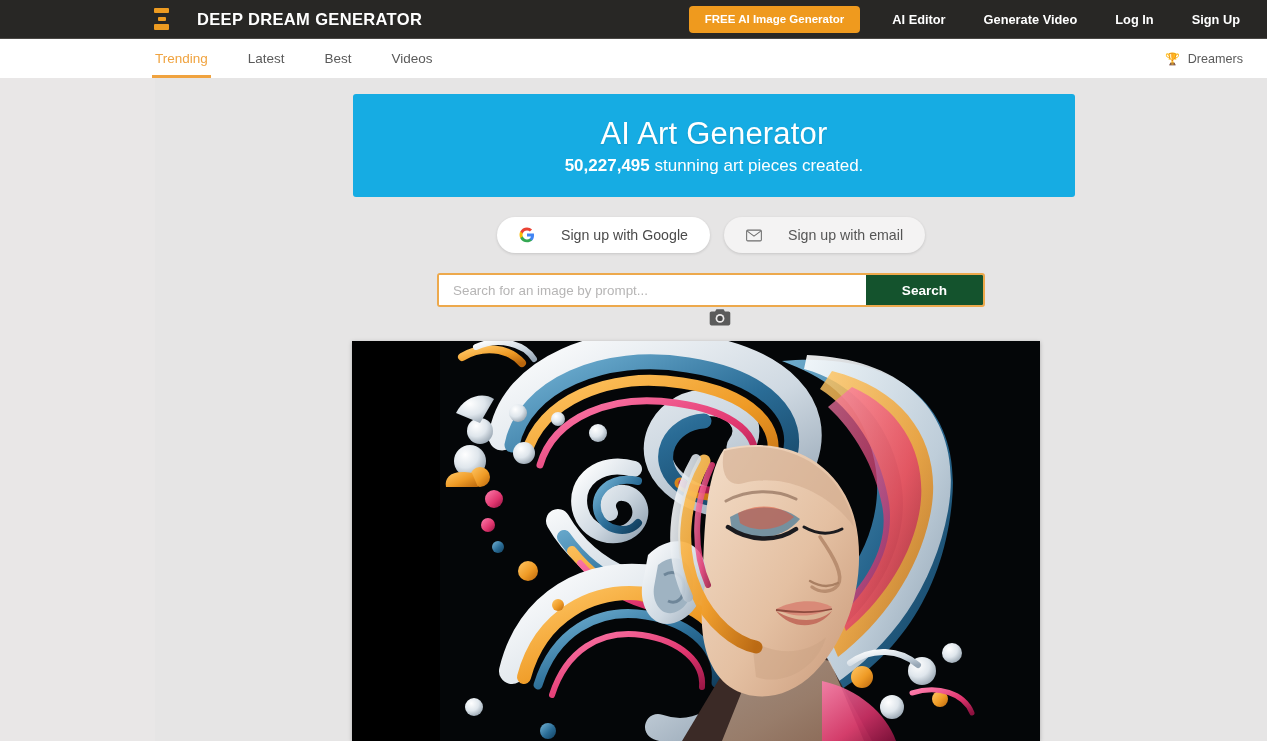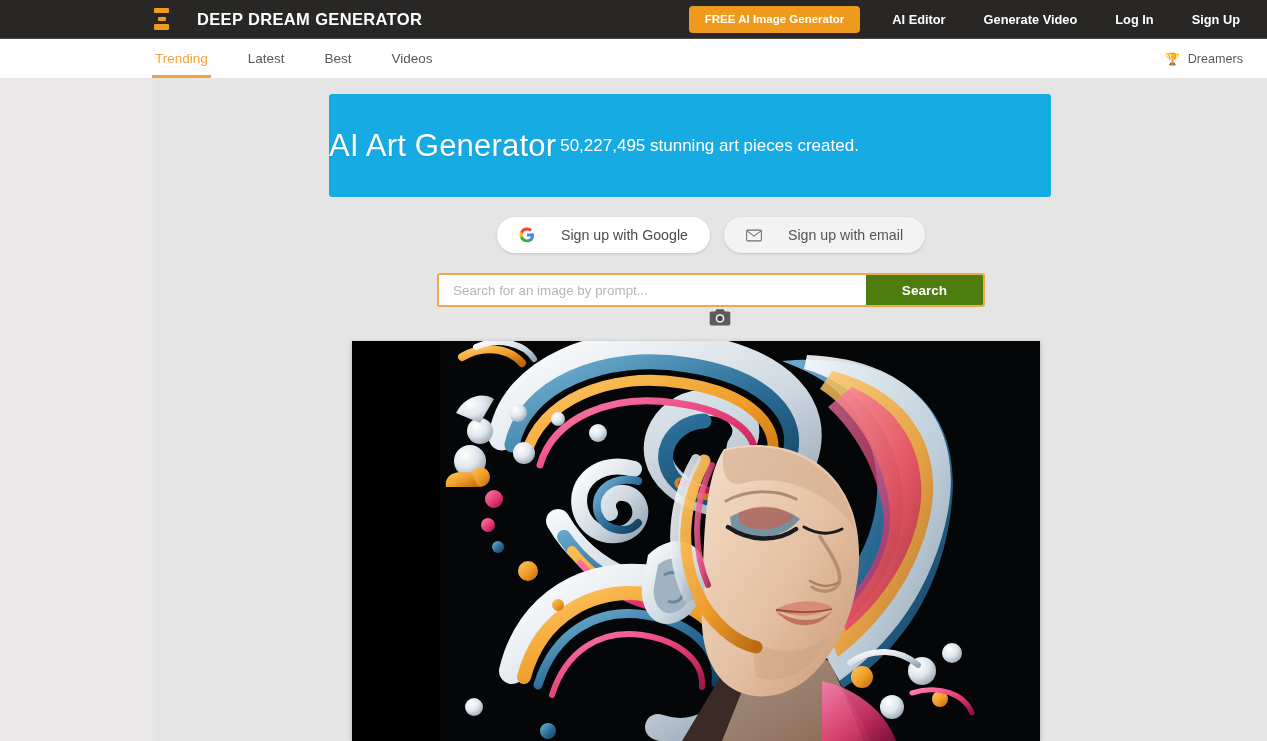--- a/index.html
+++ b/index.html
@@ -159,43 +159,44 @@
     top: 0; left: 155px;
     width: 1112px;
     height: 663px;
     background: #e6e5e5;
   }
 
   
   #hero-banner {
     position: absolute;
     top: 16px;
-    left: 174px;
+    left: 198px;
     width: 722px;
     height: 103px;
     background: #16ace3;
     border-radius: 3px;
     display: flex;
-    flex-direction: row;
-    align-items: center;
+    flex-direction: column;
+    align-items: center;
+    justify-content: center;
     gap: 4px;
   }
   #hero-title {
     color: #ffffff;
     font-size: 31px;
     font-weight: normal;
     letter-spacing: 0.2px;
     text-shadow: 0 1px 2px rgba(0,0,0,.12);
   }
   #hero-subtitle {
     color: #ffffff;
     font-size: 17px;
     font-weight: normal;
   }
-  #hero-count { font-weight: normal; }
+  #hero-count { font-weight: bold; }
 
   
   #signup-row {
     position: absolute;
     top: 139px;
     left: 0;
     width: 1112px;
     display: flex;
     justify-content: center;
     gap: 14px;
@@ -248,21 +249,21 @@
     outline: none;
     padding: 0 14px;
     font-size: 13.4px;
     color: #333;
     font-family: "Liberation Sans", sans-serif;
     background: #fff;
   }
   #search-input::placeholder { color: #b6b5b5; }
   #search-button {
     width: 117px;
-    background: #4d7c0f;
+    background: #14532d;
     border: none;
     color: #ffffff;
     font-size: 13.6px;
     font-weight: bold;
     cursor: pointer;
     font-family: "Liberation Sans", sans-serif;
   }
   #camera-button {
     margin-left: 18px;
     width: 24px; height: 24px;

